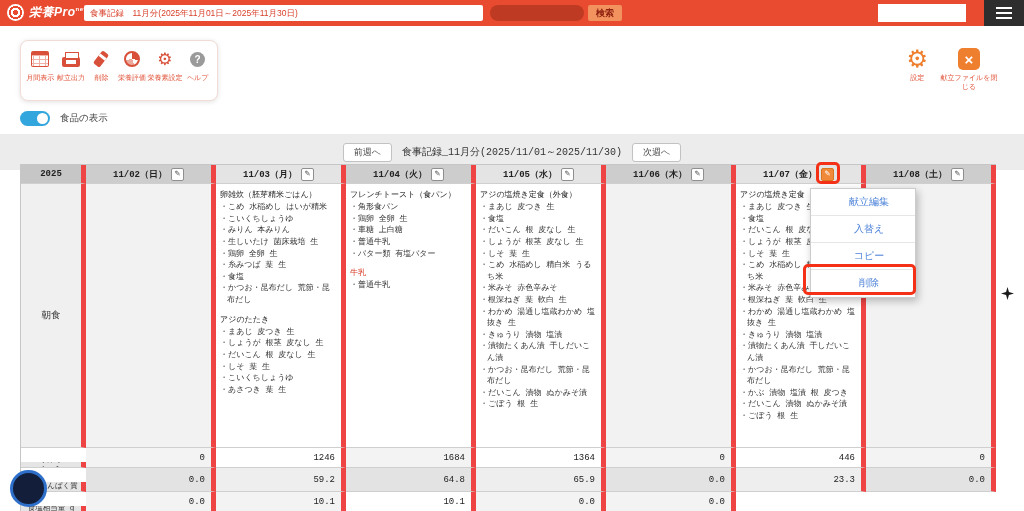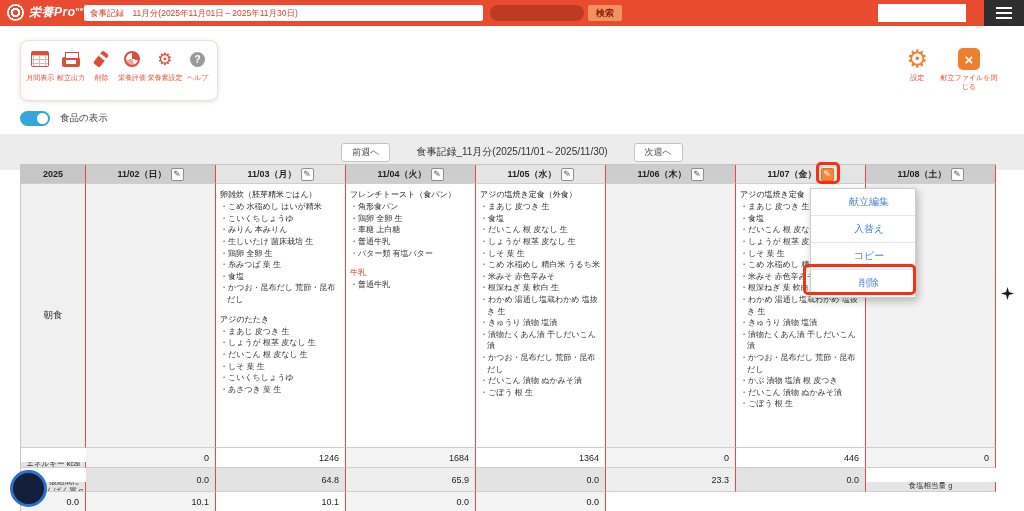--- a/index.html
+++ b/index.html
@@ -52,28 +52,28 @@
     display:flex;align-items:center;justify-content:center;}
   .tr-label{font-size:7px;color:#e05238;text-align:center;width:58px;line-height:1.3;}
   .tr-item.settings .tr-label{width:auto;}
 
   
   .toggle-row{position:absolute;left:20px;top:111px;display:flex;align-items:center;gap:10px;}
   .toggle{width:30px;height:15px;border-radius:8px;background:#33a6dd;position:relative;cursor:pointer;}
   .toggle::after{content:"";position:absolute;right:2px;top:2px;width:11px;height:11px;border-radius:50%;background:#fff;}
   .toggle-label{font-size:9.5px;color:#444;}
   .weeknav{position:absolute;left:0;top:134px;width:1024px;height:36px;background:#ececec;
-    display:flex;align-items:center;justify-content:center;gap:26px;}
+    display:flex;align-items:center;justify-content:center;gap:10px;}
   .wk-btn{background:#fff;border:1px solid #c2c2c2;border-radius:3px;font-size:9px;color:#444;padding:2px 10px;cursor:pointer;}
-  .wk-title{font-size:10px;color:#333;}
+  .wk-title{font-size:10px;color:#333;font-family:Liberation Mono, monospace;}
 
   
   .grid{position:absolute;left:20px;top:164px;display:grid;grid-template-columns:65px repeat(7,130px);
     grid-template-rows:19px 264px 20px 24px 20px;border-top:1px solid #c6c6c6;border-left:1px solid #c6c6c6;background:#fff;}
-  .cell{border-right:1px solid #ef4444;border-bottom:1px solid #cfcfcf;overflow:hidden;}
+  .cell{border-right:5px solid #ef4444;border-bottom:1px solid #cfcfcf;overflow:hidden;font-family:Liberation Mono, monospace;}
   .hdr{display:flex;align-items:center;justify-content:center;gap:4px;font-size:9px;font-weight:bold;color:#222;}
   .hdr.year{background:#c6c6c6;}
   .hdr.even{background:#cdcdcd;}
   .hdr.odd{background:#e4e4e4;}
   .edit-ic{width:13px;height:13px;background:#fff;border:1px solid #8f8f8f;border-radius:2px;font-size:9px;
     line-height:11px;text-align:center;color:#555;font-weight:normal;cursor:pointer;flex:0 0 auto;}
   .edit-ic.hl{background:#f08a3a;border-color:#d9751f;color:#fff;}
   .rowlabel{display:flex;align-items:center;justify-content:center;font-size:9.5px;color:#333;background:#f0f0f0;}
   .mbody{padding:3px 4px;font-size:8px;color:#333;cursor:default;}
   .mbody.empty.even{background:#f2f2f2;}
@@ -286,20 +286,21 @@
       <div class="cell nlabel">エネルギー kcal</div>
       <div class="cell nval r0 even">0</div>
       <div class="cell nval r0 odd">1246</div>
       <div class="cell nval r0 even">1684</div>
       <div class="cell nval r0 odd">1364</div>
       <div class="cell nval r0 even">0</div>
       <div class="cell nval r0 odd">446</div>
       <div class="cell nval r0 even">0</div>
       <div class="cell nlabel">アミノ酸組成によるたんぱく質 g</div>
       <div class="cell nval r1 even">0.0</div>
+      <div class="cell nval r1 odd">59.2</div>
       <div class="cell nval r1 even">64.8</div>
       <div class="cell nval r1 odd">65.9</div>
       <div class="cell nval r1 even">0.0</div>
       <div class="cell nval r1 odd">23.3</div>
       <div class="cell nval r1 even">0.0</div>
       <div class="cell nlabel">食塩相当量 g</div>
       <div class="cell nval r2 even">0.0</div>
       <div class="cell nval r2 even">10.1</div>
       <div class="cell nval r2 odd">10.1</div>
       <div class="cell nval r2 even">0.0</div>

